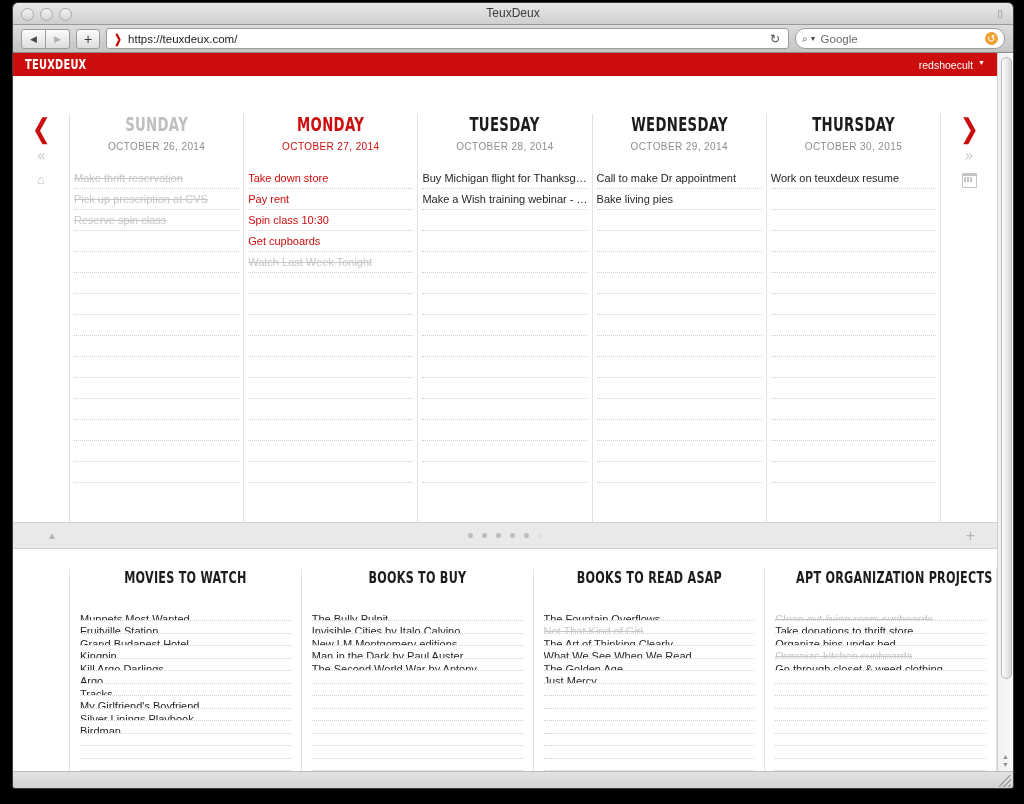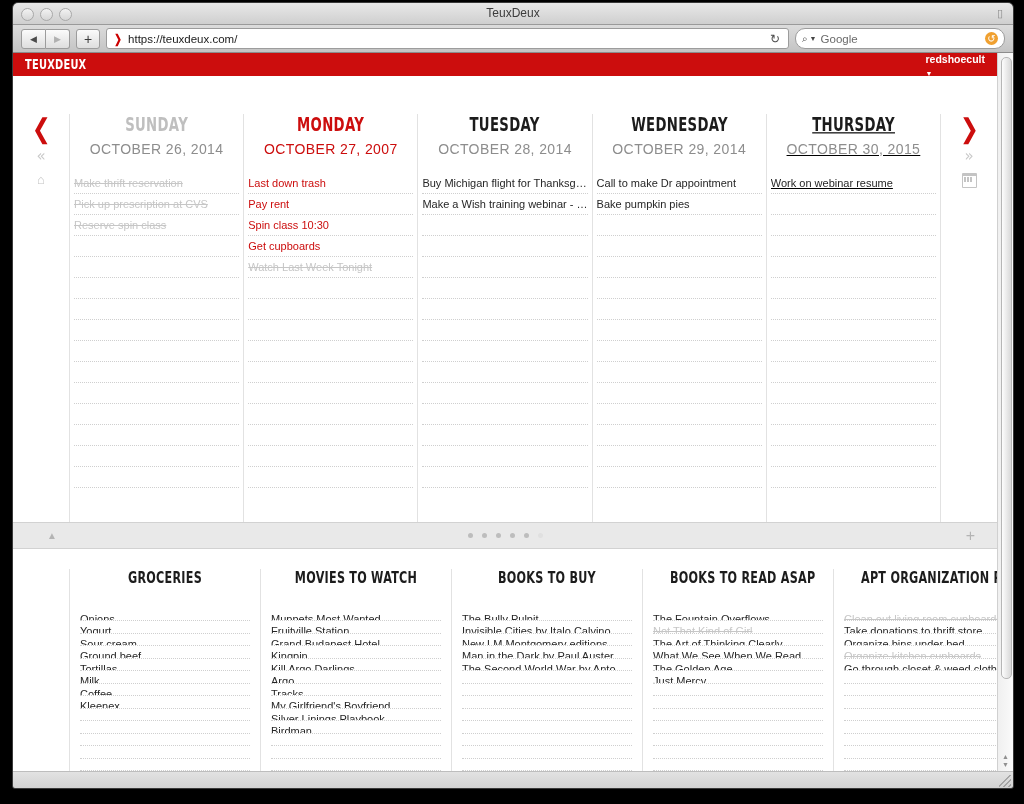--- a/index.html
+++ b/index.html
@@ -133,22 +133,22 @@
     padding: 0 12px;
   }
   #logo {
     color: #fff; font-size: 12px; font-weight: bold;
     letter-spacing: 0.3px;
     font-family: "DejaVu Sans", sans-serif;
     transform: scaleX(0.82) scaleY(1.12);
     transform-origin: left center;
   }
   #account {
-    color: #fff; font-size: 10.5px; font-weight: bold;
-    display: flex; align-items: flex-start; gap: 5px; flex-direction: column;
+    color: #fff; font-size: 10.5px; font-weight: normal;
+    display: flex; align-items: flex-start; gap: 5px;
   }
   #account-caret { font-size: 7px; }
   
   #calendar-area {
     flex: 0 0 446px;
     display: flex;
     position: relative;
     background: #fff;
     padding-top: 38px;
     box-sizing: border-box;
@@ -192,37 +192,37 @@
     display: flex;
   }
   .day {
     flex: 1 1 0;
     border-left: 1px solid #e2e2e2;
     padding: 0 4px;
     box-sizing: border-box;
     display: flex; flex-direction: column;
     min-width: 0;
   }
-  .day:last-child { border-right: 1px solid #e2e2e2; text-decoration: underline; }
+  .day:last-child { border-right: 1px solid #e2e2e2; }
   .day-name {
     text-align: center;
     font-size: 17px;
     font-weight: bold;
     letter-spacing: 0.4px;
     color: #1c1c1c;
     font-family: "DejaVu Sans", sans-serif;
     transform: scaleX(0.78) scaleY(1.18);
     margin-bottom: 7px;
     white-space: nowrap;
   }
   .day.past .day-name { color: #bfbfbf; }
   .day.today .day-name { color: #cc0d0d; }
   .day-date {
     text-align: center;
-    font-size: 14px;
+    font-size: 10px;
     color: #8d8d8d;
     letter-spacing: 0.4px;
     margin-bottom: 16px;
     white-space: nowrap;
   }
   .day.today .day-date { color: #cc0d0d; }
   .todo {
     font-size: 11px;
     color: #262626;
     line-height: 20px;
@@ -400,22 +400,22 @@
               <div class="todo empty"></div>
               <div class="todo empty"></div>
               <div class="todo empty"></div>
               <div class="todo empty"></div>
               <div class="todo empty"></div>
               <div class="todo empty"></div>
               <div class="todo empty"></div>
             </div>
             <div class="day today">
               <div class="day-name">MONDAY</div>
-              <div class="day-date">OCTOBER 27, 2007</div>
-              <div class="todo">Last down trash</div>
+              <div class="day-date">OCTOBER 27, 2014</div>
+              <div class="todo">Take down store</div>
               <div class="todo">Pay rent</div>
               <div class="todo">Spin class 10:30</div>
               <div class="todo">Get cupboards</div>
               <div class="todo done">Watch Last Week Tonight</div>
               <div class="todo empty"></div>
               <div class="todo empty"></div>
               <div class="todo empty"></div>
               <div class="todo empty"></div>
               <div class="todo empty"></div>
               <div class="todo empty"></div>
@@ -440,39 +440,39 @@
               <div class="todo empty"></div>
               <div class="todo empty"></div>
               <div class="todo empty"></div>
               <div class="todo empty"></div>
               <div class="todo empty"></div>
             </div>
             <div class="day future">
               <div class="day-name">WEDNESDAY</div>
               <div class="day-date">OCTOBER 29, 2014</div>
               <div class="todo">Call to make Dr appointment</div>
-              <div class="todo">Bake pumpkin pies</div>
+              <div class="todo">Bake living pies</div>
               <div class="todo empty"></div>
               <div class="todo empty"></div>
               <div class="todo empty"></div>
               <div class="todo empty"></div>
               <div class="todo empty"></div>
               <div class="todo empty"></div>
               <div class="todo empty"></div>
               <div class="todo empty"></div>
               <div class="todo empty"></div>
               <div class="todo empty"></div>
               <div class="todo empty"></div>
               <div class="todo empty"></div>
               <div class="todo empty"></div>
             </div>
             <div class="day future">
               <div class="day-name">THURSDAY</div>
               <div class="day-date">OCTOBER 30, 2015</div>
-              <div class="todo">Work on webinar resume</div>
+              <div class="todo">Work on teuxdeux resume</div>
               <div class="todo empty"></div>
               <div class="todo empty"></div>
               <div class="todo empty"></div>
               <div class="todo empty"></div>
               <div class="todo empty"></div>
               <div class="todo empty"></div>
               <div class="todo empty"></div>
               <div class="todo empty"></div>
               <div class="todo empty"></div>
               <div class="todo empty"></div>
@@ -500,36 +500,20 @@
             <span></span>
             <span class="dim"></span>
           </div>
         <div id="addlist">+</div>
       </div>
 
       <div id="lists-area">
         <div class="sidenav lists-nav"></div>
         <div id="lists">
             <div class="list">
-              <div class="list-title">GROCERIES</div>
-              <div class="todo">Onions</div>
-              <div class="todo">Yogurt</div>
-              <div class="todo">Sour cream</div>
-              <div class="todo">Ground beef</div>
-              <div class="todo">Tortillas</div>
-              <div class="todo">Milk</div>
-              <div class="todo">Coffee</div>
-              <div class="todo">Kleenex</div>
-              <div class="todo empty"></div>
-              <div class="todo empty"></div>
-              <div class="todo empty"></div>
-              <div class="todo empty"></div>
-              <div class="todo empty"></div>
-            </div>
-            <div class="list">
               <div class="list-title">MOVIES TO WATCH</div>
               <div class="todo">Muppets Most Wanted</div>
               <div class="todo">Fruitville Station</div>
               <div class="todo">Grand Budapest Hotel</div>
               <div class="todo">Kingpin</div>
               <div class="todo">Kill Argo Darlings</div>
               <div class="todo">Argo</div>
               <div class="todo">Tracks</div>
               <div class="todo">My Girlfriend's Boyfriend</div>
               <div class="todo">Silver Linings Playbook</div>

